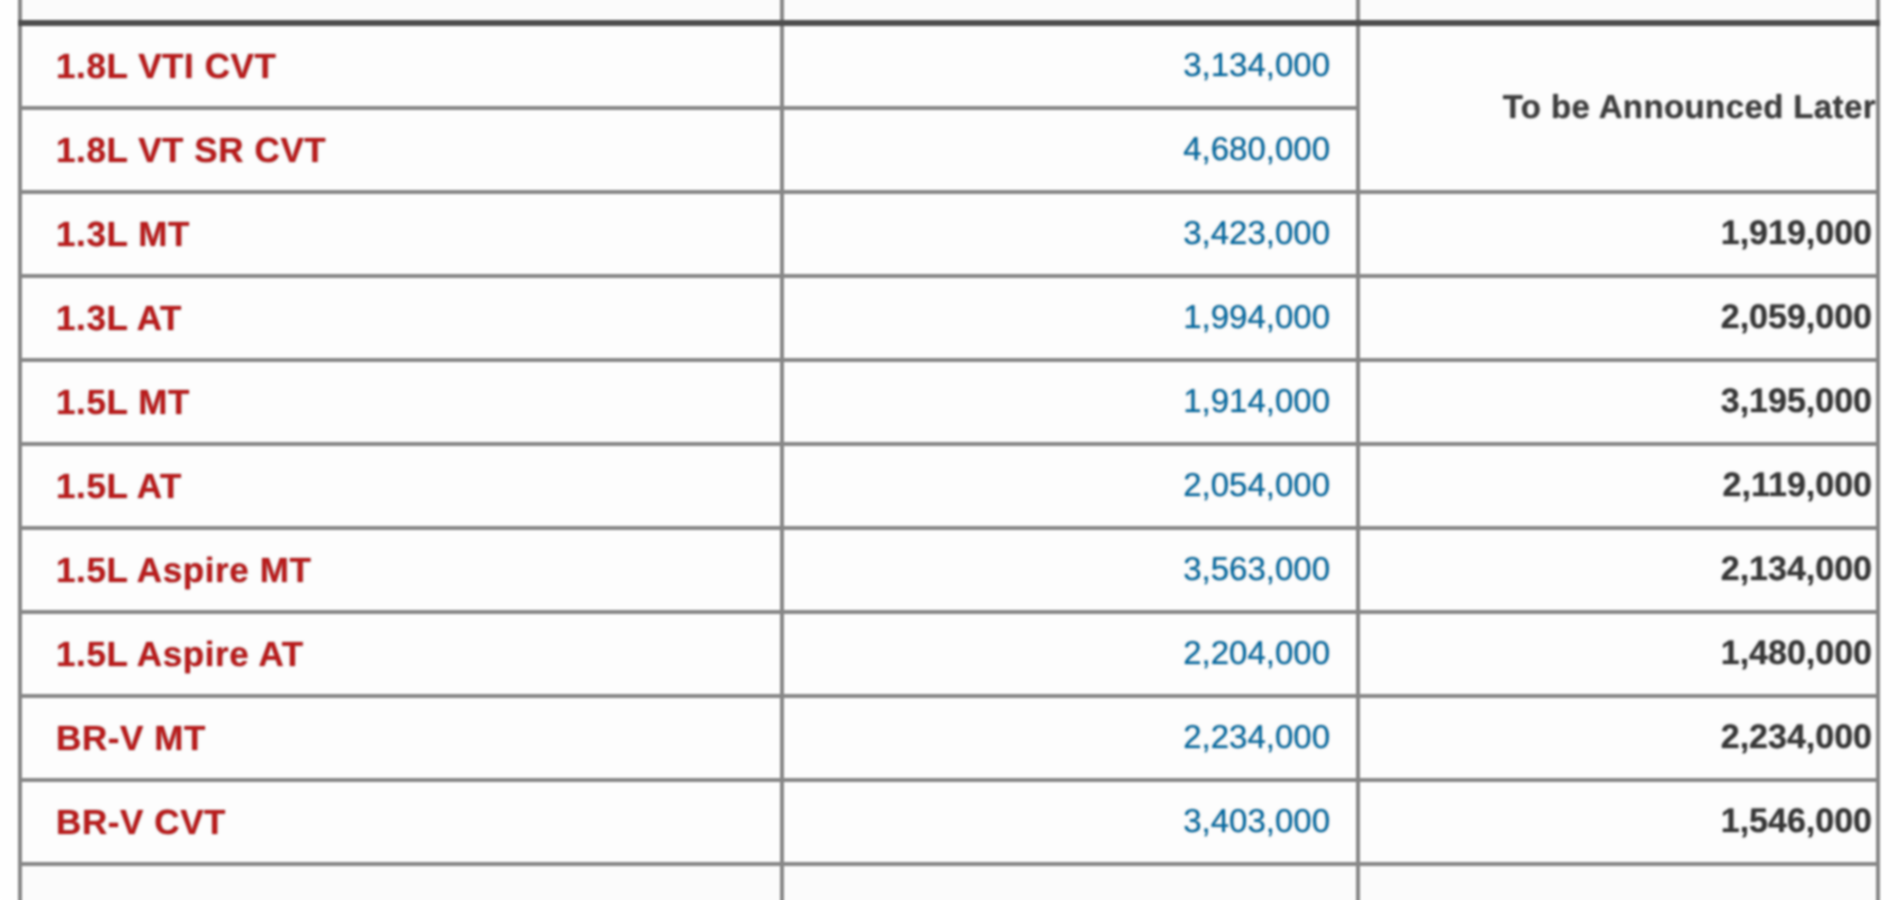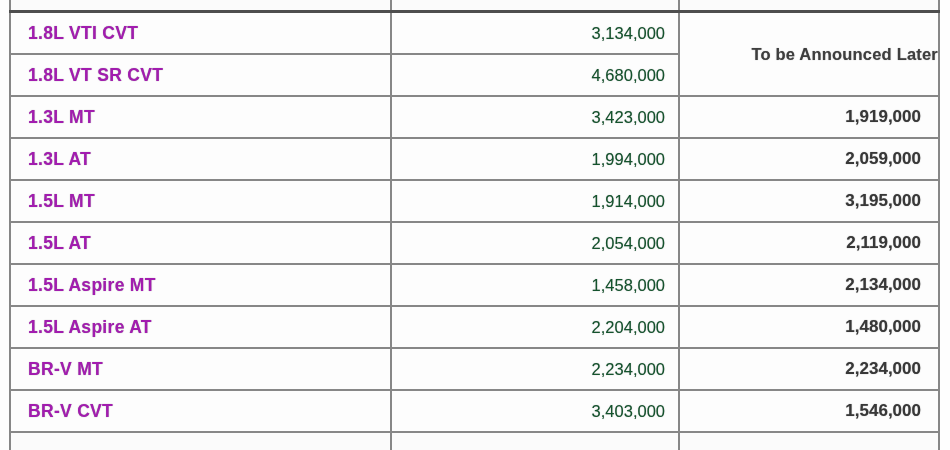--- a/index.html
+++ b/index.html
@@ -49,35 +49,35 @@
   tr.partial-bottom td {
     height: 18px;
     border-bottom: none;
     background: #fbfbfb;
   }
 
   td.cell-model {
     padding-left: 17px;
     font-size: 17.5px;
     font-weight: 700;
-    color: #a21caf;
+    color: #b91c1c;
     letter-spacing: 0.3px;
     text-align: left;
     text-shadow: 0 0 1px rgba(80,80,80,0.55);
   }
   td.cell-current {
     padding-right: 13px;
     font-size: 16.5px;
     font-weight: 400;
-    color: #14532d;
+    color: #0369a1;
     text-align: right;
     text-shadow: 0 0 1px rgba(90,90,90,0.5);
   }
   td.cell-new {
-    padding-right: 17px;
+    padding-right: 2px;
     font-size: 17px;
     font-weight: 700;
     color: #383838;
     text-align: right;
     text-shadow: 0 0 1px rgba(70,70,70,0.55);
   }
   td.cell-merged {
     text-align: right;
     font-size: 16.5px;
     font-weight: 700;
@@ -128,21 +128,21 @@
     <td class="cell-current">1,914,000</td>
     <td class="cell-new">3,195,000</td>
   </tr>
         <tr class="data-row">
     <td class="cell-model">1.5L AT</td>
     <td class="cell-current">2,054,000</td>
     <td class="cell-new">2,119,000</td>
   </tr>
         <tr class="data-row">
     <td class="cell-model">1.5L Aspire MT</td>
-    <td class="cell-current">1,458,000</td>
+    <td class="cell-current">3,563,000</td>
     <td class="cell-new">2,134,000</td>
   </tr>
         <tr class="data-row">
     <td class="cell-model">1.5L Aspire AT</td>
     <td class="cell-current">2,204,000</td>
     <td class="cell-new">1,480,000</td>
   </tr>
         <tr class="data-row">
     <td class="cell-model">BR-V MT</td>
     <td class="cell-current">2,234,000</td>

